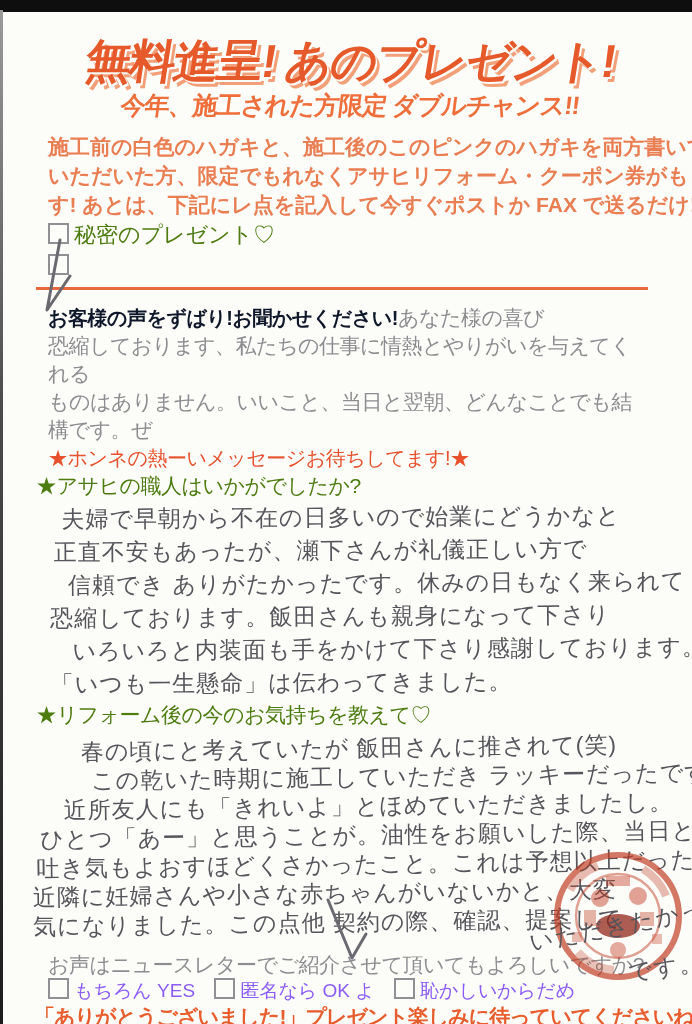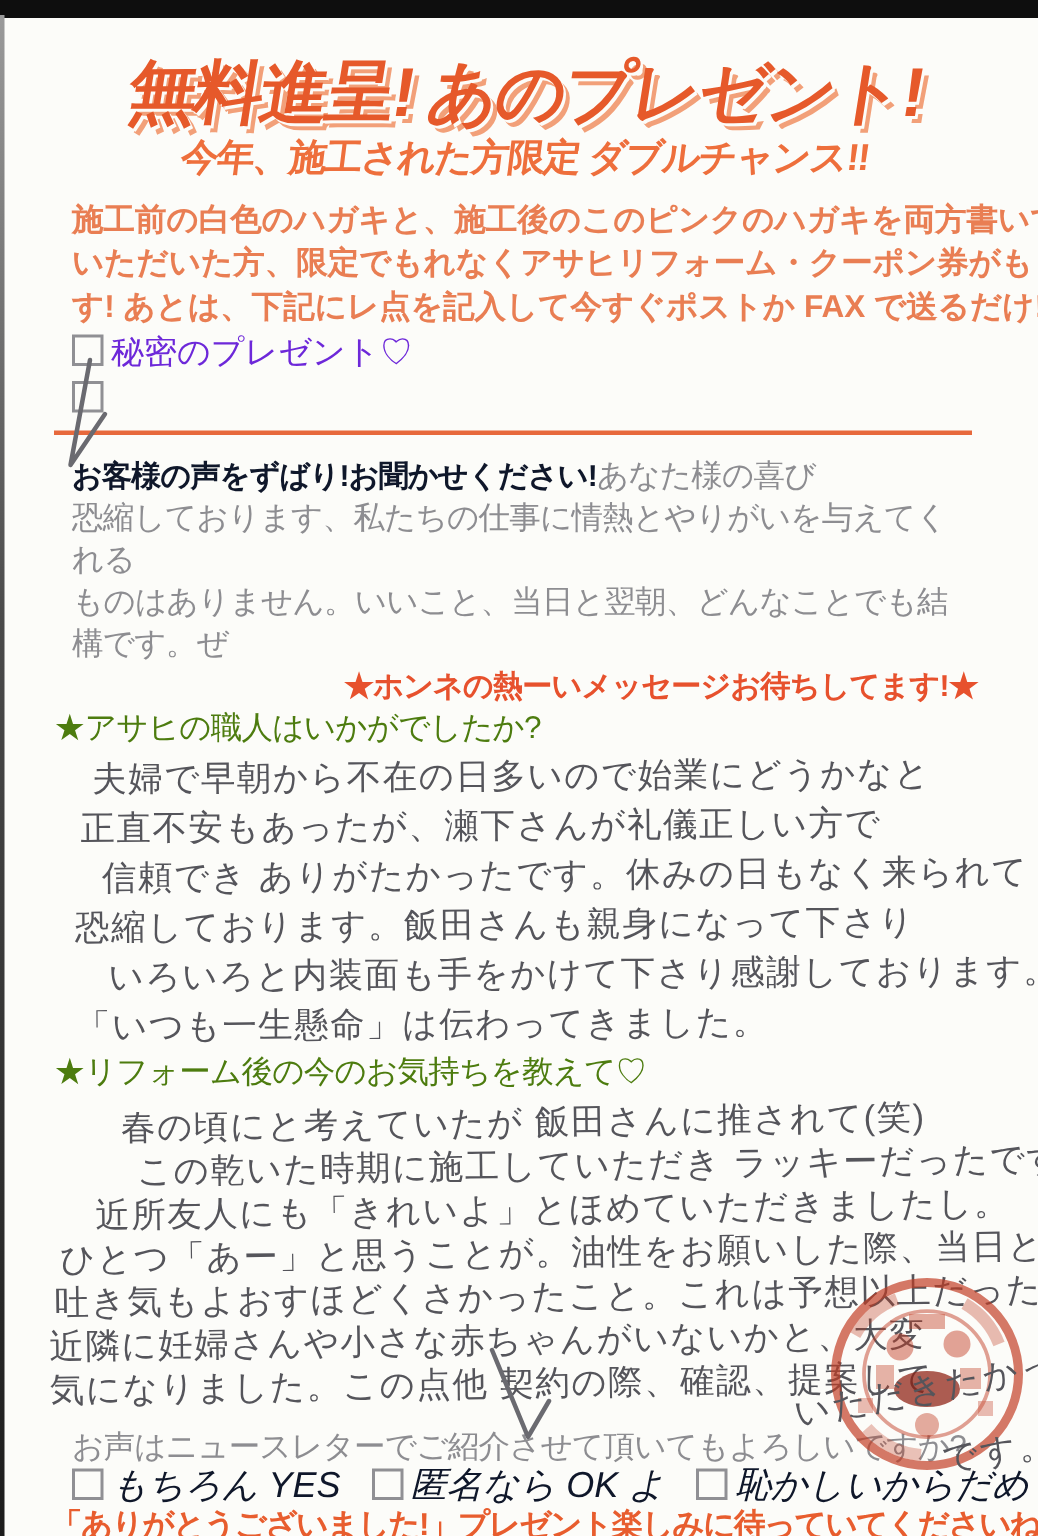--- a/index.html
+++ b/index.html
@@ -13,40 +13,40 @@
 
   .header{margin-top:20px;text-align:center;}
   .title{display:inline-block;font-size:46px;font-weight:900;line-height:58px;color:#e6592a;
         transform:skewX(-9deg);letter-spacing:-2px;
         text-shadow:2px 2px 0 #fcfcf9,5px 5px 0 #f2a079;}
   .subtitle{font-size:25px;font-weight:800;line-height:30px;color:#ee6f3c;
         transform:skewX(-7deg);letter-spacing:-1px;}
 
   .intro{margin-top:12px;color:#e97e53;font-size:21px;line-height:29px;letter-spacing:0px;
         font-weight:600;white-space:nowrap;}
-  .gift{color:#6d28d9;font-size:22px;line-height:31px;}
+  .gift{color:#4d7c0f;font-size:22px;line-height:31px;}
   .cbox{display:inline-block;width:17px;height:17px;border:2px solid #909094;
         vertical-align:-2px;margin-right:5px;background:transparent;}
   .divider{border:none;border-top:3px solid #e7693c;margin:6px 0 0 -12px;width:612px;}
 
   .voice{margin-top:14px;color:#8d8d91;font-size:21px;line-height:28px;letter-spacing:-0.5px;}
   .voice-title{color:#0f172a;font-weight:bold;font-size:20px;}
-  .banner{margin-top:2px;text-align:right;color:#e7512d;font-weight:bold;font-size:20px;
+  .banner{margin-top:2px;text-align:left;color:#e7512d;font-weight:normal;font-size:20px;
         line-height:24px;letter-spacing:-0.5px;}
   .q{color:#4d7c0f;font-size:21px;line-height:27px;margin-top:2px;margin-left:-12px;
         letter-spacing:-0.5px;}
 
   .hw{color:#55555b;font-size:23px;line-height:33px;white-space:nowrap;letter-spacing:1px;}
   .hw1{margin-top:2px;transform:rotate(-0.4deg);}
   .hw2{margin-top:6px;line-height:29px;transform:rotate(-0.8deg);}
   .hw-line{min-height:1em;}
 
   .newsletter-q{color:#8d8d91;font-size:21px;line-height:23px;margin-top:16px;
         letter-spacing:-0.5px;white-space:nowrap;}
-  .options{color:#0f172a;font-size:24px;line-height:25px;margin-top:2px;white-space:nowrap;font-style:italic;}
+  .options{color:#8b5cf6;font-size:19px;line-height:25px;margin-top:2px;white-space:nowrap;}
   .options .opt{margin-right:14px;}
   .footer-thanks{color:#e85d2e;font-weight:bold;font-size:21px;line-height:24px;margin-top:2px;
         margin-left:-14px;letter-spacing:-1px;white-space:nowrap;}
 
   .hand-check{position:absolute;}
   .hw-float{position:absolute;color:#55555b;font-size:23px;letter-spacing:2px;white-space:nowrap;}
   .hw-float-1{left:528px;top:908px;transform:rotate(-11deg);}
   .hw-float-2{left:628px;top:952px;transform:rotate(-8deg);}
 
   .stamp{position:absolute;left:548px;top:840px;opacity:0.85;}

